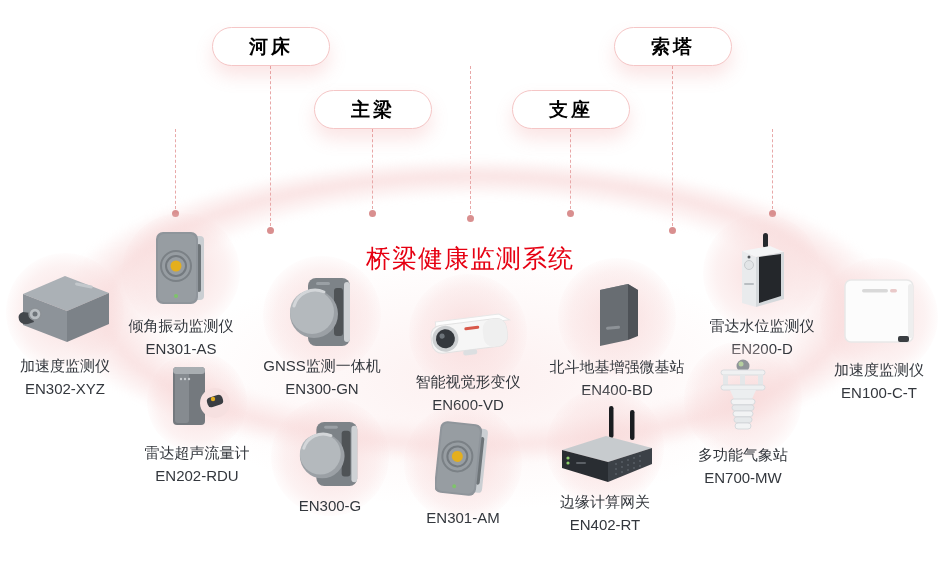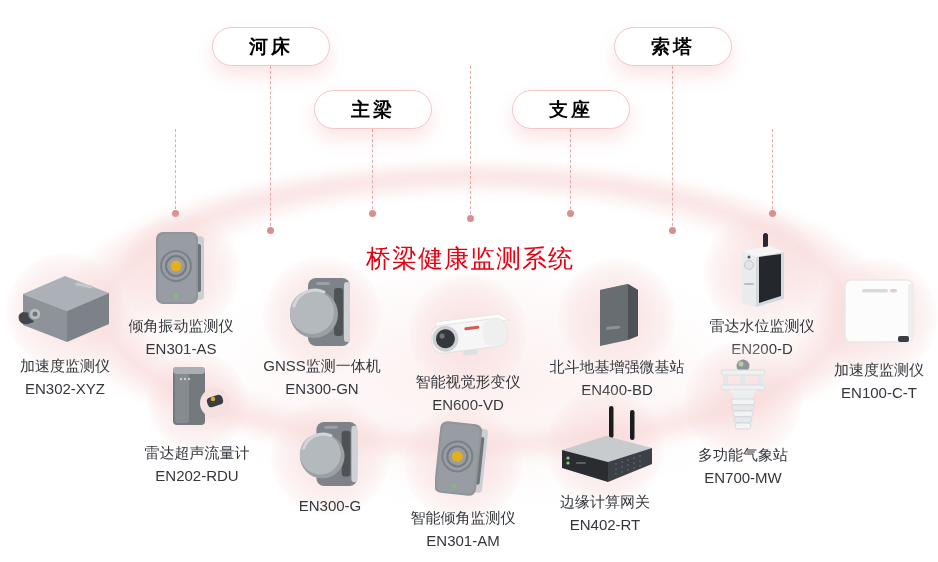--- a/index.html
+++ b/index.html
@@ -213,21 +213,20 @@
           <rect x="43" y="15" width="4" height="48" rx="2" fill="#6e7478"></rect>
           <rect x="2" y="3" width="42" height="72" rx="7" fill="#8f959b"></rect>
           <rect x="4" y="5" width="38" height="68" rx="6" fill="#979da2"></rect>
           <circle cx="22" cy="37" r="15" fill="none" stroke="#7b8186" stroke-width="2"></circle>
           <circle cx="22" cy="37" r="10" fill="none" stroke="#747a7f" stroke-width="2"></circle>
           <circle cx="22" cy="37" r="5.5" fill="#e4af1e"></circle>
           <circle cx="22" cy="67" r="2" fill="#7ec36a"></circle>
         </g>
       </svg>
     </div>
-    <div class="dev-name">智能倾角监测仪</div>
     <div class="dev-model">EN301-AM</div>
   </div>
 
   <div class="device" style="left:537px;top:278px">
     <div class="dev-icon" style="height:77px">
       <div class="glow"></div>
       <svg width="58" height="72" viewBox="0 0 58 72">
         <polygon points="12,12 40,6 50,12 23,18" fill="#8b9196"></polygon>
         <polygon points="12,12 40,6 40,62 12,68" fill="#686d72"></polygon>
         <polygon points="40,6 50,12 50,58 40,62" fill="#4e5257"></polygon>

